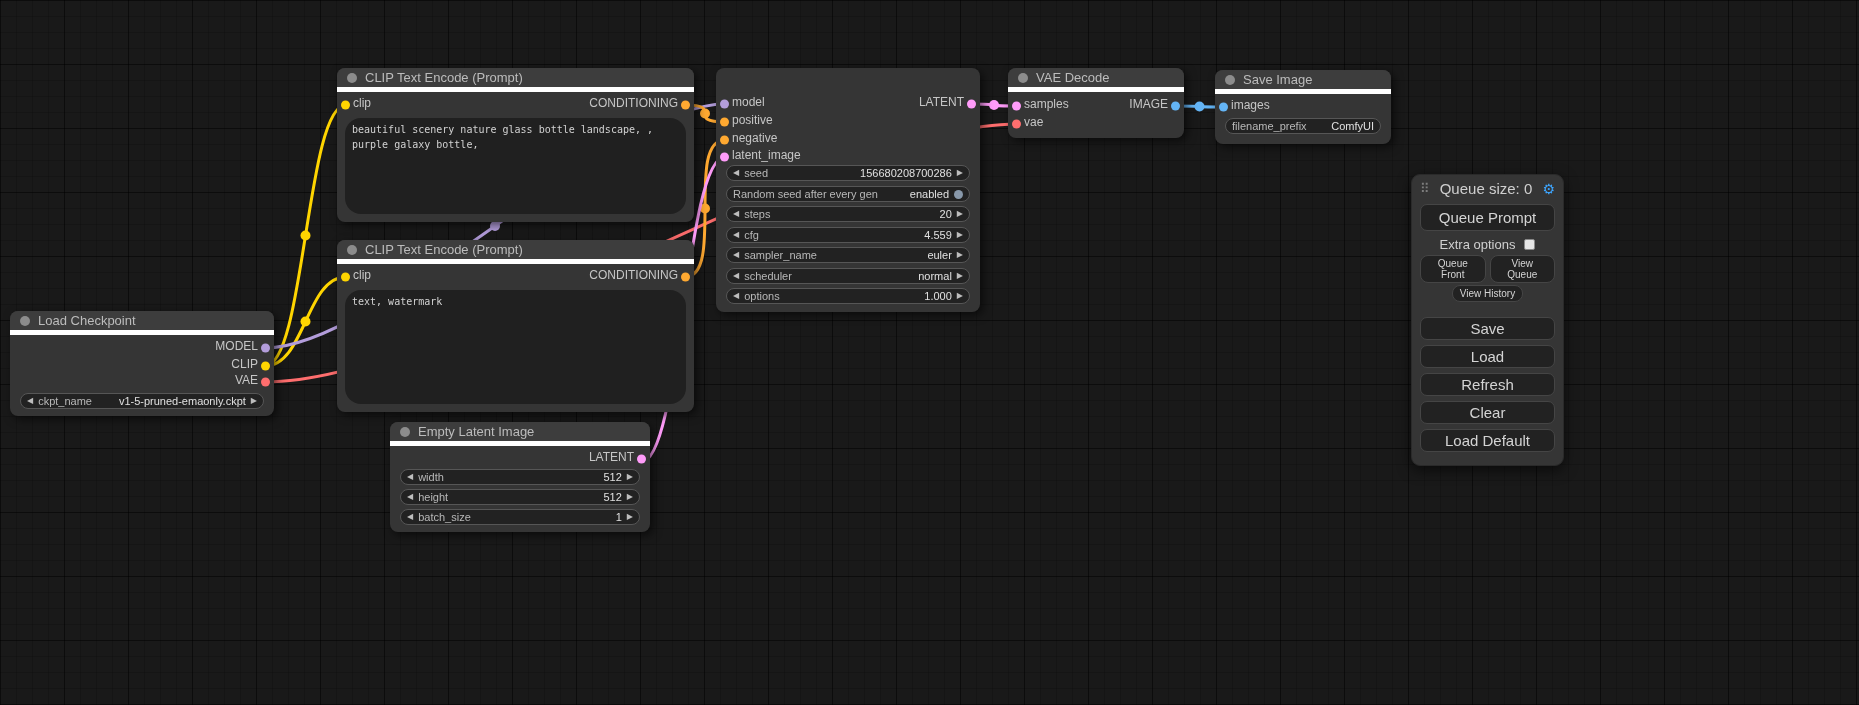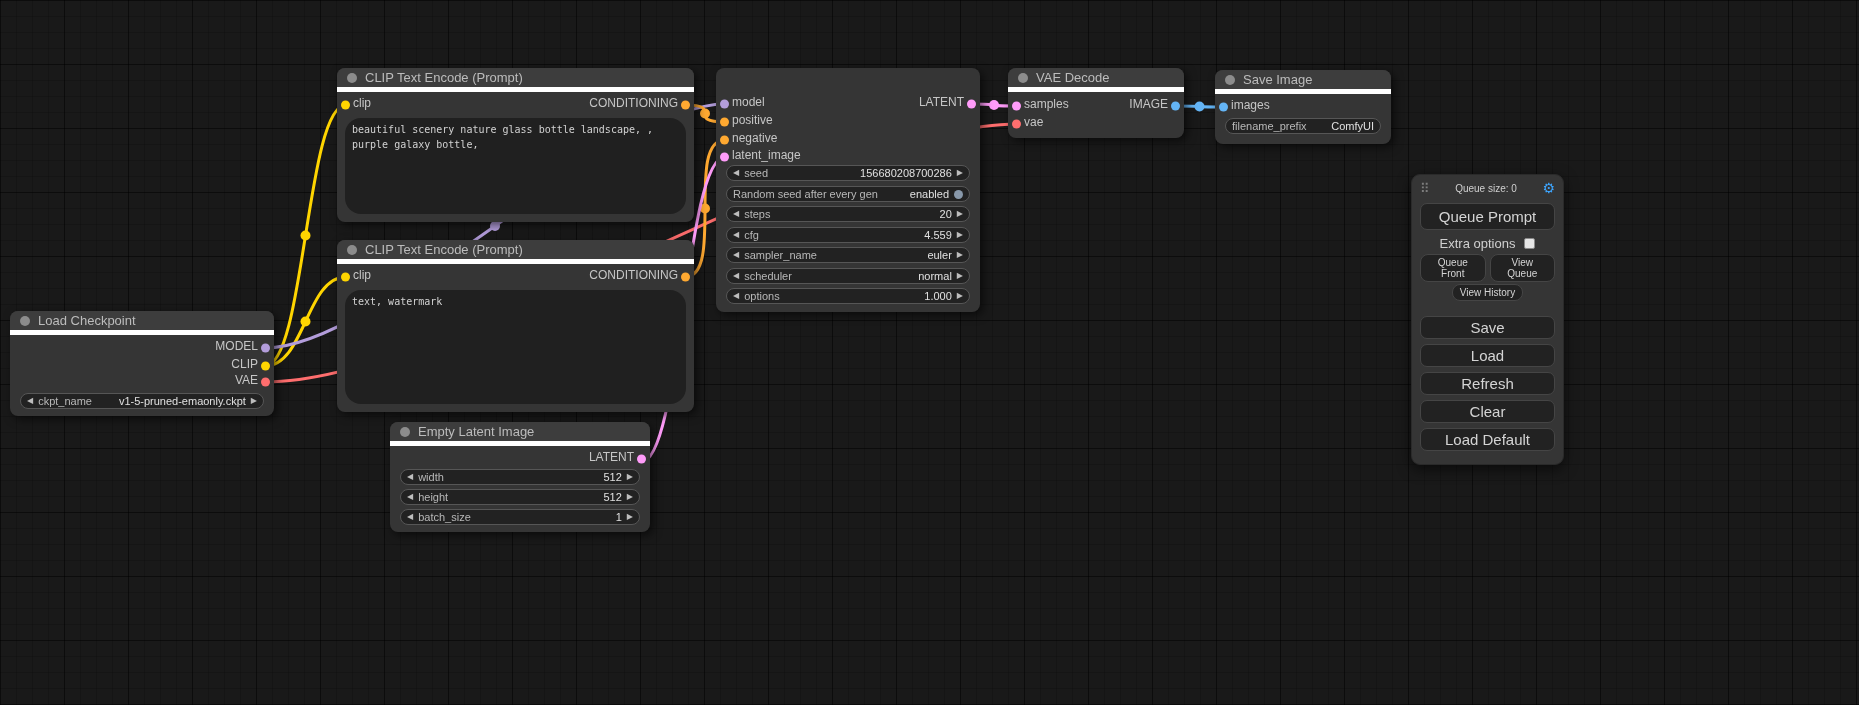--- a/index.html
+++ b/index.html
@@ -57,21 +57,21 @@
     line-height:1.45; padding:5px 7px; white-space:pre-wrap; word-break:break-word;
   }
 
   #qpanel {
     position:absolute; left:1411px; top:174px; width:153px; z-index:3;
     background:#353535; border:1px solid #2a2a2a; border-radius:9px;
     box-shadow:0 4px 14px rgba(0,0,0,0.6); padding-bottom:8px;
   }
   .qhead { display:flex; align-items:center; justify-content:space-between; padding:5px 8px 3px; }
   .qdrag { color:#7d7d7d; font-size:13px; cursor:grab; }
-  .qsize { color:#cfcfcf; font-size:10px; }
+  .qsize { color:#cfcfcf; font-size:15px; }
   .qgear { color:#3ea6ff; font-size:14px; cursor:pointer; }
   .qbtn {
     display:block; width:calc(100% - 16px); margin:3px 8px;
     background:#222; color:#d4d4d4; border:1px solid #454545; border-radius:7px;
     font-family:"Liberation Sans", sans-serif; font-size:15px; padding:3px 0;
     text-align:center; cursor:pointer;
   }
   .qbtn.prompt { padding:4px 0; margin-top:4px; }
   .qbtn.action { padding:2px 0; margin:5px 8px; }
   .qbtn.small  { display:inline-block; width:auto; margin:0; font-size:10px; padding:2px 7px; border-radius:8px; }

